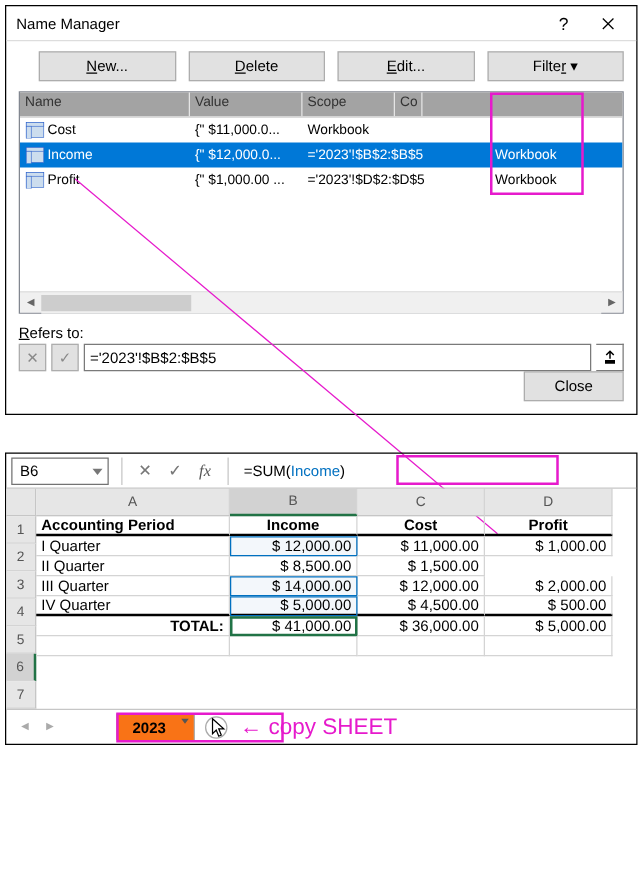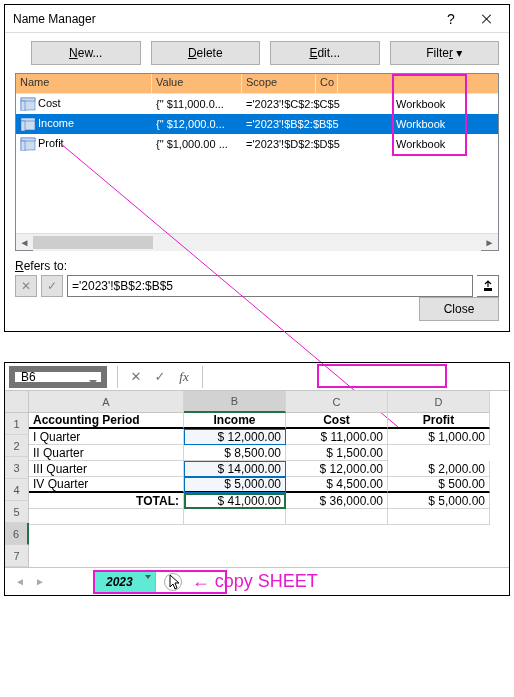--- a/index.html
+++ b/index.html
@@ -15,21 +15,21 @@
 .line-x::before, .line-x::after { content: ""; position: absolute; left: 4px; top: -1px; width: 1px; height: 12px; background: #000; }
 .line-x::before { transform: rotate(45deg); }
 .line-x::after { transform: rotate(-45deg); }
 
 .dlg-body { padding: 8px 10px 10px 10px; }
 .btn-row { display: flex; gap: 10px; margin-bottom: 8px; padding-left: 16px; }
 .btn { flex: 1; height: 24px; border: 1px solid #adadad; background: #e1e1e1; font-size: 12px; text-align: center; line-height: 22px; cursor: default; }
 .btn u { text-decoration: underline; }
 
 .list-box { border: 1px solid #828790; height: 178px; display: flex; flex-direction: column; }
-.list-header { display: flex; height: 20px; background: #fdba74; border-bottom: 1px solid #e5e5e5; }
+.list-header { display: flex; height: 20px; background: #a3a3a3; border-bottom: 1px solid #e5e5e5; }
 .list-header .col { border-right: 1px solid #e5e5e5; padding: 2px 4px; font-size: 11px; color: #333; white-space: nowrap; overflow: hidden; }
 .list-rows { flex: 1; overflow: hidden; }
 .list-row { display: flex; height: 20px; align-items: center; }
 .list-row.selected { background: #0078d7; color: #fff; }
 .list-row .cell { padding: 0 4px; font-size: 11px; white-space: nowrap; overflow: hidden; }
 .table-icon { width: 16px; height: 14px; display: inline-block; vertical-align: middle; margin-right: 2px; }
 .table-icon svg rect { fill: #cde; stroke: #36c; stroke-width: 0.5; }
 .col-name { width: 136px; }
 .col-value { width: 90px; }
 .col-refers { width: 150px; }
@@ -49,21 +49,21 @@
 
 .close-row { display: flex; justify-content: flex-end; margin-top: 0; }
 .close-btn { width: 80px; height: 24px; border: 1px solid #adadad; background: #e1e1e1; font-size: 12px; text-align: center; line-height: 22px; }
 
 
 .scope-highlight { position: absolute; border: 2px solid #e61acc; pointer-events: none; }
 
 
 .sheet-wrap { margin: 30px 4px 4px 4px; border: 1px solid #000; }
 .formula-bar { display: flex; align-items: center; height: 28px; border-bottom: 1px solid #c6c6c6; }
-.name-box { width: 98px; height: 22px; border: 6px solid #737373; margin: 0 4px; padding: 0 6px; display: flex; align-items: center; font-size: 12px; position: relative; }
+.name-box { width: 78px; height: 22px; border: 1px solid #737373; margin: 0 4px; padding: 0 6px; display: flex; align-items: center; font-size: 12px; position: relative; }
 .name-box::after { content: ""; position: absolute; right: 4px; top: 8px; border-left: 4px solid transparent; border-right: 4px solid transparent; border-top: 5px solid #777; }
 .fb-sep { width: 1px; height: 22px; background: #c6c6c6; margin: 0 6px; }
 .fb-btn { width: 24px; height: 22px; display: flex; align-items: center; justify-content: center; color: #777; font-size: 13px; }
 .fb-fx { font-style: italic; font-family: "Times New Roman", serif; font-size: 13px; color: #555; }
 .formula-text { flex: 1; padding: 0 6px; font-size: 12px; }
 .formula-text .ref-name { color: #0070c0; }
 .formula-hl { position: absolute; border: 2px solid #e61acc; pointer-events: none; }
 
 .grid-area { display: flex; }
 .rowheads { width: 24px; }
@@ -80,21 +80,21 @@
 .gcell.thl { font-weight: bold; }
 .gcell.num { justify-content: flex-end; font-family: "Segoe UI", sans-serif; }
 .gcell.totlbl { font-weight: bold; justify-content: flex-end; }
 .gcell.active { outline: 2px solid #217346; outline-offset: -2px; }
 .income-range { background: #f3f7fb; outline: 1px solid #0070c0; outline-offset: -1px; }
 
 .corner-cell { width:24px; height:22px; background:#e6e6e6; border-right:1px solid #c6c6c6; border-bottom:1px solid #c6c6c6; }
 
 .sheet-tabs { display: flex; align-items: center; height: 28px; border-top: 1px solid #c6c6c6; padding: 0 6px; gap: 2px; position: relative; }
 .tab-arrow { width: 18px; height: 18px; display: flex; align-items: center; justify-content: center; color: #aaa; font-size: 10px; }
-.tab { padding: 3px 12px; border: 1px solid #aeaeae; border-bottom: none; background: #5eead4; font-weight: bold; font-size: 12px; position: relative; font-style: italic; }
+.tab { padding: 3px 12px; border: 1px solid #aeaeae; border-bottom: none; background: #f97316; font-weight: bold; font-size: 12px; position: relative; }
 .tab::after { content: ""; position: absolute; right: 4px; top: 3px; border-left: 3px solid transparent; border-right: 3px solid transparent; border-top: 4px solid #555; }
 .tab-add { width: 18px; height: 18px; border: 1px solid #aaa; border-radius: 50%; display: flex; align-items: center; justify-content: center; font-size: 12px; color: #777; margin-left: 6px; }
 .tab-hl { position: absolute; border: 2px solid #e61acc; pointer-events: none; }
 .copy-label { color: #e61acc; font-size: 18px; font-family: Arial; margin-left: 8px; }
 
 .cursor { position: absolute; width: 14px; height: 18px; pointer-events: none; }
 
 .connector-line { position: absolute; pointer-events: none; }
 </style>
 </head>
@@ -125,21 +125,20 @@
         <div class="col col-comment">Co</div>
       </div>
       <div class="list-rows">
         <div class="list-row">
           <div class="cell col-name"><span class="table-icon"><svg viewBox="0 0 16 14">
                   <rect x="1" y="1" width="14" height="12"></rect>
                   <rect x="1" y="1" width="14" height="3"></rect>
                   <rect x="1" y="4" width="4" height="10"></rect>
                 </svg></span><span>Cost</span></div>
           <div class="cell col-value">{" $11,000.0...</div>
-          <div class="cell col-refers">='2023'!$C$2:$C$5</div>
           <div class="cell col-scope">Workbook</div>
           <div class="cell col-comment"></div>
         </div>
         <div class="list-row selected">
           <div class="cell col-name"><span class="table-icon"><svg viewBox="0 0 16 14">
                   <rect x="1" y="1" width="14" height="12"></rect>
                   <rect x="1" y="1" width="14" height="3"></rect>
                   <rect x="1" y="4" width="4" height="10"></rect>
                 </svg></span><span>Income</span></div>
           <div class="cell col-value">{" $12,000.0...</div>
@@ -199,20 +198,23 @@
     <div class="name-box">
         <span>B6</span>
       </div>
     <div class="fb-sep"></div>
     <div class="fb-btn">✕</div>
     <div class="fb-btn">✓</div>
     <div class="fb-btn">
         <span class="fb-fx">fx</span>
       </div>
     <div class="fb-sep"></div>
+    <div class="formula-text">
+      <span>=SUM(</span><span class="ref-name">Income</span><span>)</span>
+    </div>
     <div class="formula-hl" style="left:312px; top:1px; width:130px; height:24px;"></div>
   </div>
 
   <div style="display:flex;">
     <div class="corner-cell"></div>
     <div class="colheads" style="flex:1;">
       <div class="colhead col-a">A</div>
       <div class="colhead col-b sel">B</div>
       <div class="colhead col-c">C</div>
       <div class="colhead col-d">D</div>

